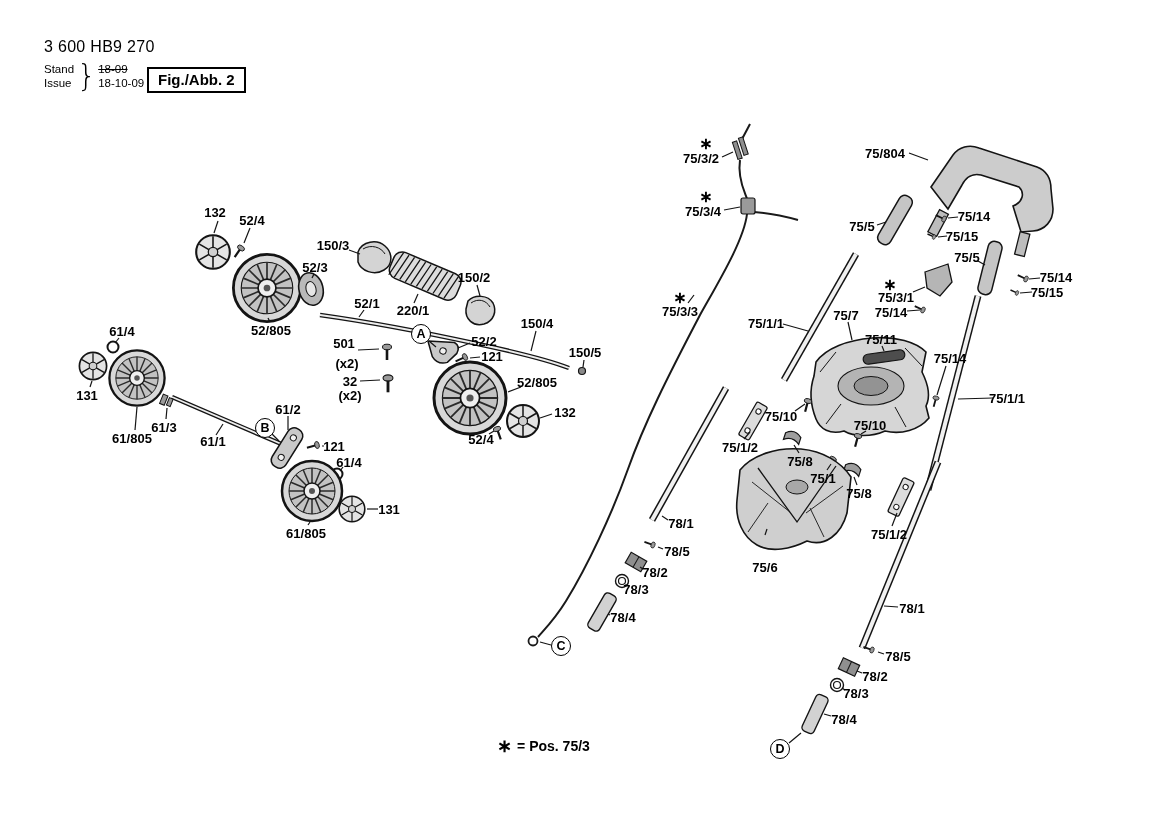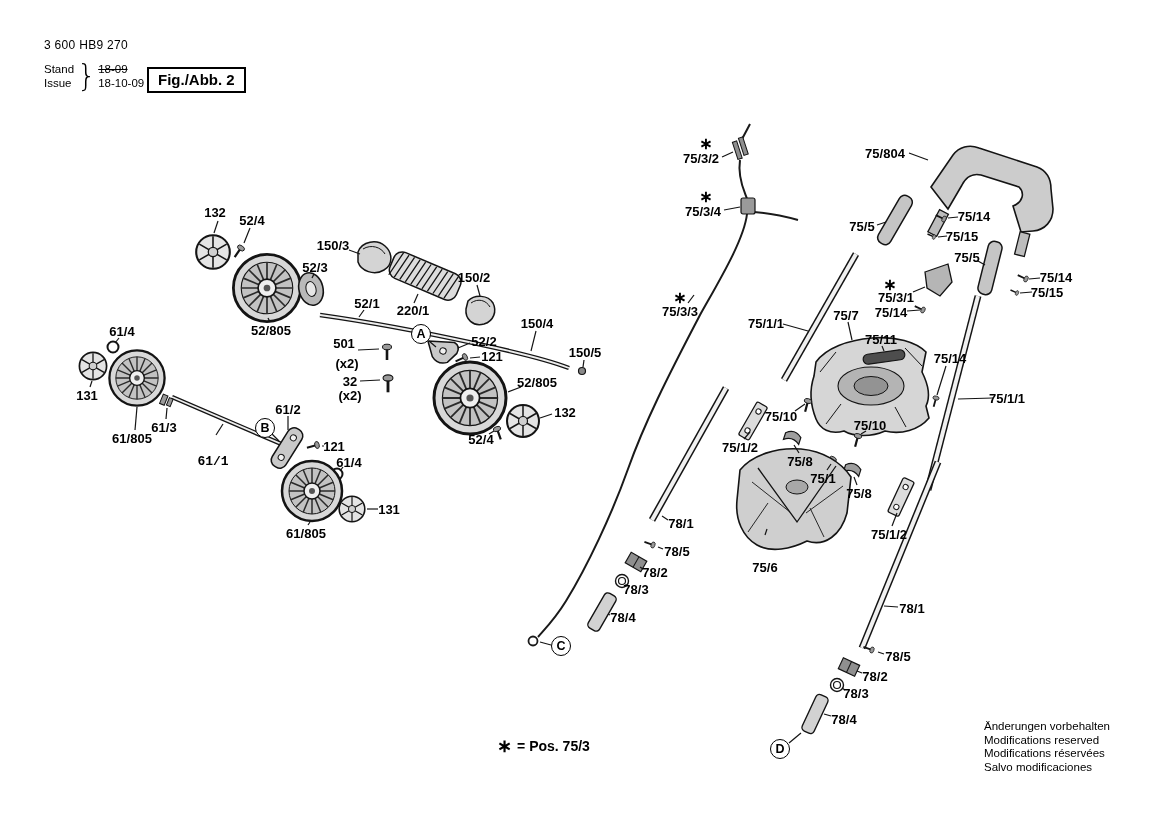--- a/index.html
+++ b/index.html
@@ -9,21 +9,21 @@
   .art { position:absolute; left:0; top:0; width:1169px; height:826px; }
   .layer { position:absolute; left:0; top:0; width:1169px; height:826px; }
 
   .callout { position:absolute; transform:translate(-50%,-50%); font-size:13px; font-weight:bold;
              white-space:nowrap; font-family:"Liberation Sans", sans-serif; }
   .callout.circled { width:20px; height:20px; border:1.6px solid #000; border-radius:50%;
                      background:#fff; display:flex; align-items:center; justify-content:center;
                      font-size:12.5px; }
   .callout.ast { font-size:16px; font-weight:bold; }
 
-  .hdr-part { position:absolute; left:44px; top:38px; font-size:12px; letter-spacing:0.3px; }
+  .hdr-part { position:absolute; left:44px; top:38px; font-size:16px; letter-spacing:0.3px; }
   .hdr-rev  { position:absolute; left:44px; top:62px; display:flex; align-items:center; font-size:11.5px;justify-content:center; }
   .rev-labels, .rev-dates { display:flex; flex-direction:column; line-height:14px; }
   .rev-brace { font-size:30px; font-weight:300; line-height:28px; margin:0 2px 0 3px;
                font-family:"DejaVu Sans", sans-serif; }
   .struck { text-decoration:line-through; }
   .figbox { position:absolute; left:147px; top:67px; border:2.6px solid #000;
             padding:2px 9px 3px; font-weight:bold; font-size:15px; background:#fff; }
 
   .footnote { position:absolute; left:497px; top:738px; font-weight:bold; font-size:14px;
               display:flex; align-items:center; gap:5px; }
@@ -330,21 +330,21 @@
       <div class="callout" style="left: 344px; top: 343px; text-align: right;">501</div>
       <div class="callout" style="left: 347px; top: 363px;">(x2)</div>
       <div class="callout" style="left: 350px; top: 381px;">32</div>
       <div class="callout" style="left: 350px; top: 395px;">(x2)</div>
       <div class="callout circled" style="left: 421px; top: 334px;">A</div>
       <div class="callout" style="left: 484px; top: 341px;">52/2</div>
       <div class="callout" style="left: 492px; top: 356px;">121</div>
       <div class="callout" style="left: 87px; top: 395px;">131</div>
       <div class="callout" style="left: 132px; top: 438px;">61/805</div>
       <div class="callout" style="left: 164px; top: 427px;">61/3</div>
-      <div class="callout" style="left: 213px; top: 461px; font-family: Liberation Mono, monospace;">61/1</div>
+      <div class="callout" style="left: 213px; top: 441px;">61/1</div>
       <div class="callout" style="left: 288px; top: 409px;">61/2</div>
       <div class="callout circled" style="left: 265px; top: 428px;">B</div>
       <div class="callout" style="left: 334px; top: 446px;">121</div>
       <div class="callout" style="left: 349px; top: 462px;">61/4</div>
       <div class="callout" style="left: 537px; top: 382px;">52/805</div>
       <div class="callout" style="left: 565px; top: 412px;">132</div>
       <div class="callout" style="left: 481px; top: 439px;">52/4</div>
       <div class="callout" style="left: 389px; top: 509px;">131</div>
       <div class="callout" style="left: 306px; top: 533px;">61/805</div>
       <div class="callout" style="left: 537px; top: 323px;">150/4</div>
@@ -403,20 +403,14 @@
       <span class="struck">18-09</span>
       <span>18-10-09</span>
     </div>
   </div>
   <div class="figbox">Fig./Abb. 2</div>
 
   <div class="footnote">
     <span class="fn-ast">∗</span>
     <span>= Pos. 75/3</span>
   </div>
-  <div class="disclaimer" id="disclaimer">
-      <div>Änderungen vorbehalten</div>
-      <div>Modifications reserved</div>
-      <div>Modifications réservées</div>
-      <div>Salvo modificaciones</div>
-    </div>
 
 </div>
 
 </body></html>

